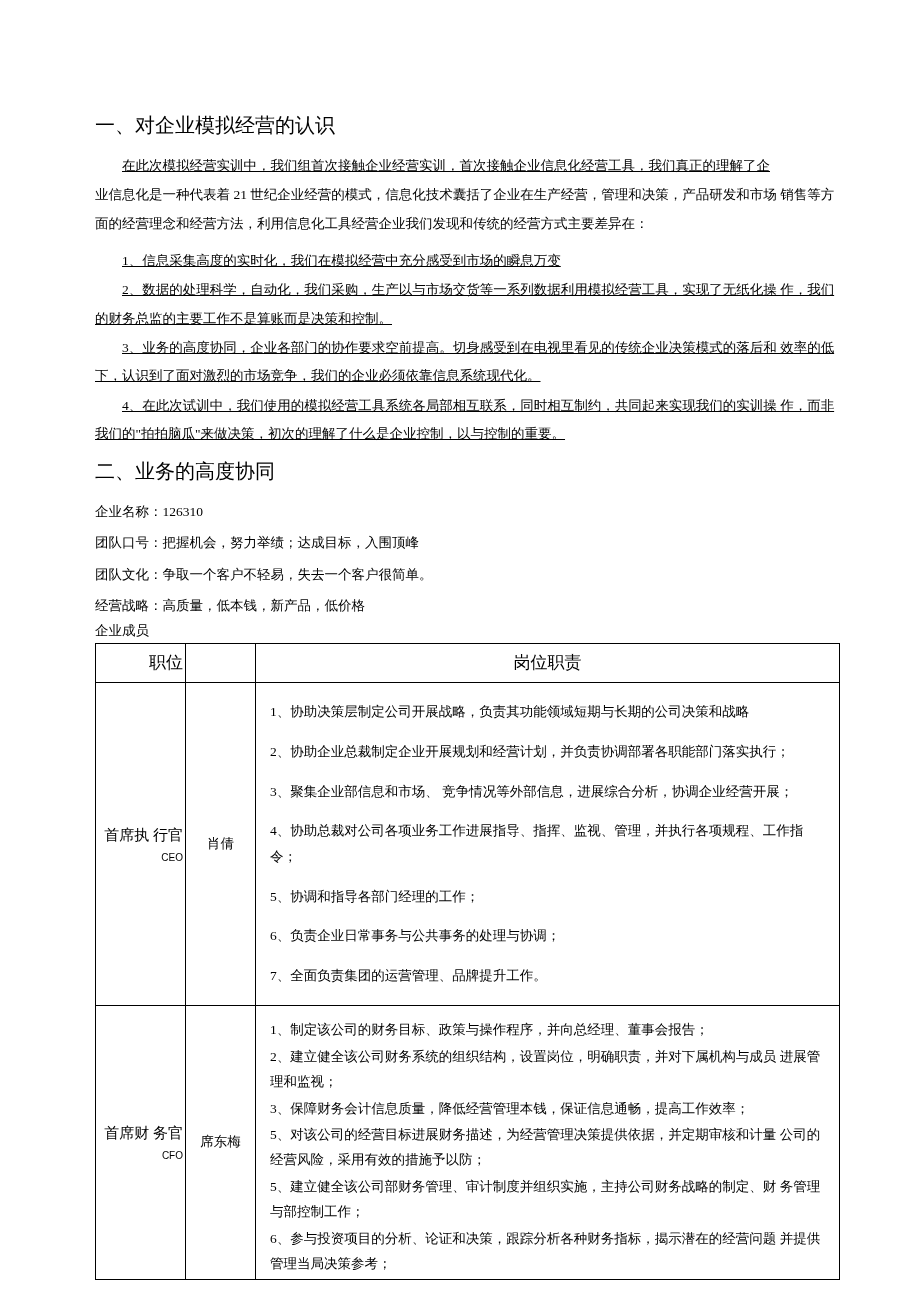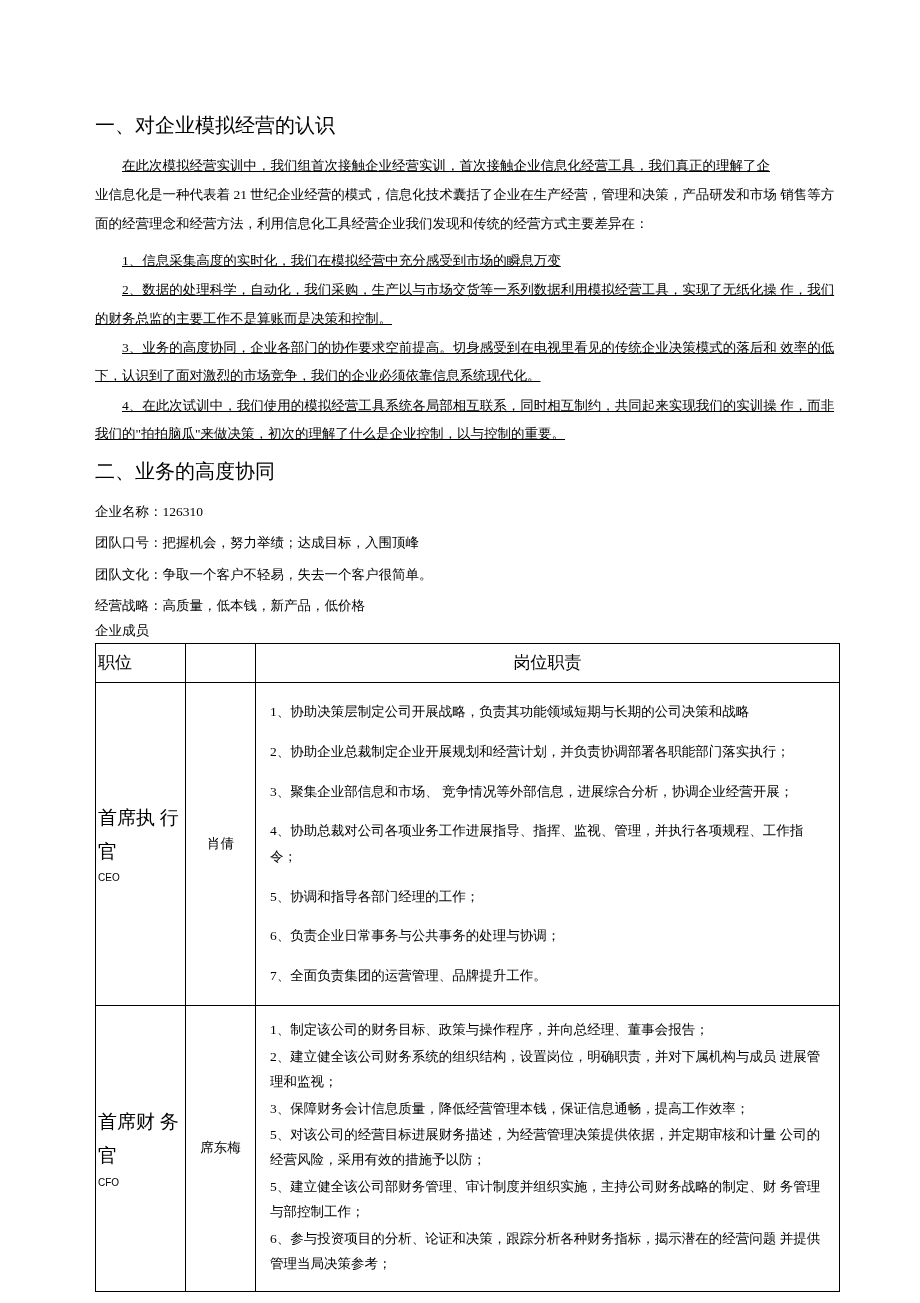--- a/index.html
+++ b/index.html
@@ -52,25 +52,25 @@
       border: 1px solid #000;
       vertical-align: middle;
       font-size: 13.5px;
     }
     th {
       font-weight: normal;
       font-size: 17px;
       text-align: center;
       padding: 4px;
     }
-    .col-pos { width: 90px; text-align: left; line-height: 1.8; padding: 4px 2px; }
+    .col-pos { width: 90px; text-align: right; line-height: 1.8; padding: 4px 2px; }
     .col-name { width: 70px; text-align: center; padding: 4px; }
     .col-duty { padding: 16px 18px 16px 14px; line-height: 1.9; }
-    .col-duty.tight { padding: 12px 18px 12px 14px; line-height: 1.85; }
-    .pos-title { font-size: 19px; }
+    .col-duty.tight { padding: 12px 18px 0 14px; line-height: 1.85; }
+    .pos-title { font-size: 15px; }
     .pos-en { font-size: 10px; font-family: Arial, sans-serif; }
     .duty-item { margin-bottom: 14px; }
     .duty-item:last-child { margin-bottom: 0; }
     .duty-item-tight { margin-bottom: 2px; }
   </style>
 </head>
 <body>
 
 <div class="h1">一、对企业模拟经营的认识</div>
 

